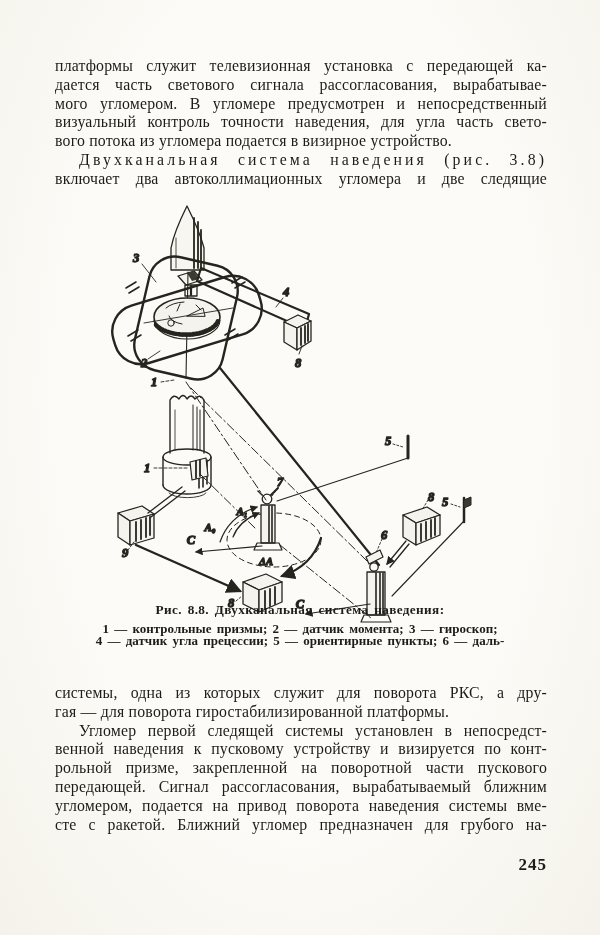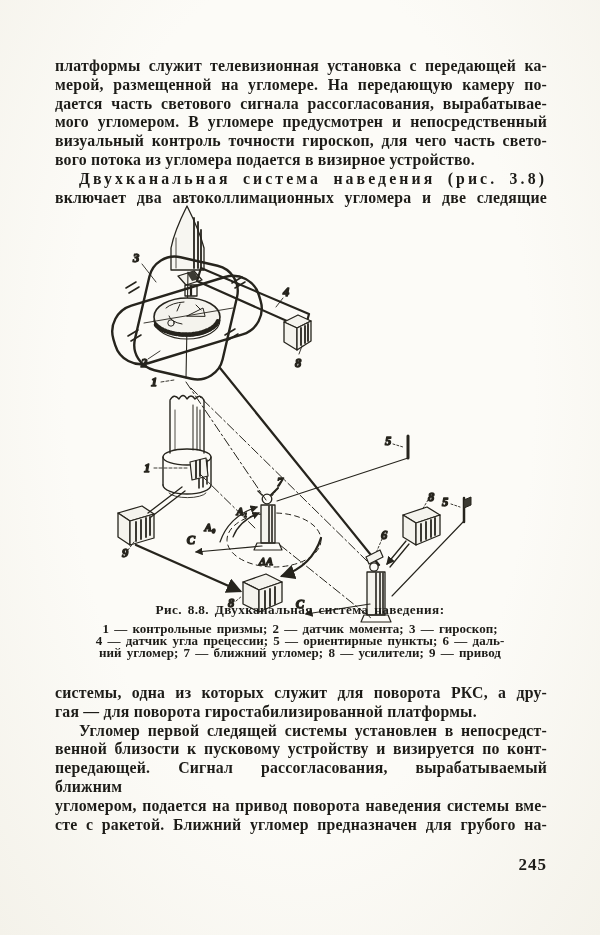--- a/index.html
+++ b/index.html
@@ -5,45 +5,44 @@
   html,body{margin:0;padding:0;}
   .page{
     position:relative; width:600px; height:935px; overflow:hidden;
     background: radial-gradient(ellipse at 50% 42%, #fcfbf7 55%, #f4f2ea 100%);
     font-family:"Liberation Serif", serif; color:#1d1c18;
   }
   .tb{position:absolute; left:55px; width:492px;}
   .tb-top{top:57px;}
   .tb-bot{top:684px;}
   .tl{
-    font-size:15.8px; line-height:18.8px; font-weight:700;
+    font-size:15.8px; line-height:18.8px; font-weight:400;
     text-align:justify; text-align-last:justify; letter-spacing:0.2px;
   }
   .tl.end{text-align-last:left;}
   .tl.ind{text-indent:24px;}
   .tl.sp{letter-spacing:3.1px; word-spacing:5px;}
   .caption{position:absolute; left:80px; top:602px; width:440px; text-align:center;}
   .cap-title{font-size:13.2px; font-weight:700; letter-spacing:0.4px; word-spacing:2px; margin-bottom:5px;}
   .cap-line{font-size:13px; font-weight:700; line-height:11.8px; word-spacing:2px;}
   .pgnum{position:absolute; right:53px; top:855px; font-size:17px; font-weight:600; letter-spacing:1px;}
   svg.diagram{position:absolute; left:90px; top:204px;}
   .dlbl{font-family:"Liberation Serif",serif; font-style:italic; font-weight:600; font-size:12.5px; fill:#201f19;}
   .dlbl-sm{font-family:"Liberation Serif",serif; font-style:italic; font-weight:600; font-size:11px; fill:#201f19;}
 </style>
 </head>
 <body>
 
 <div class="page">
 
   <div class="tb tb-top">
     <div class="tl">платформы служит телевизионная установка с передающей ка-</div>
-    <div class="tl">мерой, размещенной на угломере. На передающую камеру по-</div>
     <div class="tl">дается часть светового сигнала рассогласования, вырабатывае-</div>
     <div class="tl">мого угломером. В угломере предусмотрен и непосредственный</div>
-    <div class="tl">визуальный контроль точности гироскоп, для чего часть свето-</div>
+    <div class="tl">визуальный контроль точности наведения, для угла часть свето-</div>
     <div class="tl end">вого потока из угломера подается в визирное устройство.</div>
     <div class="tl ind sp">Двухканальная система наведения (рис. 3.8)</div>
     <div class="tl">включает два автоколлимационных угломера и две следящие</div>
   </div>
 
   <svg class="diagram" width="420" height="430" viewBox="0 0 420 430" fill="none" stroke="#26241d" stroke-width="1.3" stroke-linecap="round" stroke-linejoin="round">
     <defs>
       <marker id="ah" viewBox="0 0 10 10" refX="8.5" refY="5" markerWidth="6.5" markerHeight="6.5" orient="auto-start-reverse">
         <path d="M0,0 L10,5 L0,10 Z" fill="#26241d" stroke="none"></path>
       </marker>
@@ -217,27 +216,27 @@
     <text class="dlbl" text-anchor="middle" x="210" y="404">С</text>
     <text class="dlbl-sm" text-anchor="middle" x="152" y="311">А₁</text>
     <text class="dlbl-sm" text-anchor="middle" x="120" y="327">А₀</text>
     <text class="dlbl-sm" text-anchor="middle" x="176" y="361">ΔА</text>
   </svg>
 
   <div class="caption">
     <div class="cap-title">Рис. 8.8. Двухканальная система наведения:</div>
     <div class="cap-line">1 — контрольные призмы; 2 — датчик момента; 3 — гироскоп;</div>
     <div class="cap-line">4 — датчик угла прецессии; 5 — ориентирные пункты; 6 — даль-</div>
-    <div class="cap-line">ний угломер; 7 — ближний угломер; 8 — усилители; 9 — привод</div>
   </div>
 
   <div class="tb tb-bot">
     <div class="tl">системы, одна из которых служит для поворота РКС, а дру-</div>
     <div class="tl end">гая — для поворота гиростабилизированной платформы.</div>
     <div class="tl ind">Угломер первой следящей системы установлен в непосредст-</div>
-    <div class="tl">венной близости к пусковому устройству и визируется по конт-</div>
+    <div class="tl">венной наведения к пусковому устройству и визируется по конт-</div>
+    <div class="tl">рольной призме, закрепленной на поворотной части пускового</div>
     <div class="tl">передающей. Сигнал рассогласования, вырабатываемый ближним</div>
     <div class="tl">угломером, подается на привод поворота наведения системы вме-</div>
     <div class="tl">сте с ракетой. Ближний угломер предназначен для грубого на-</div>
   </div>
 
   <div class="pgnum">245</div>
 </div>
 
 </body></html>

